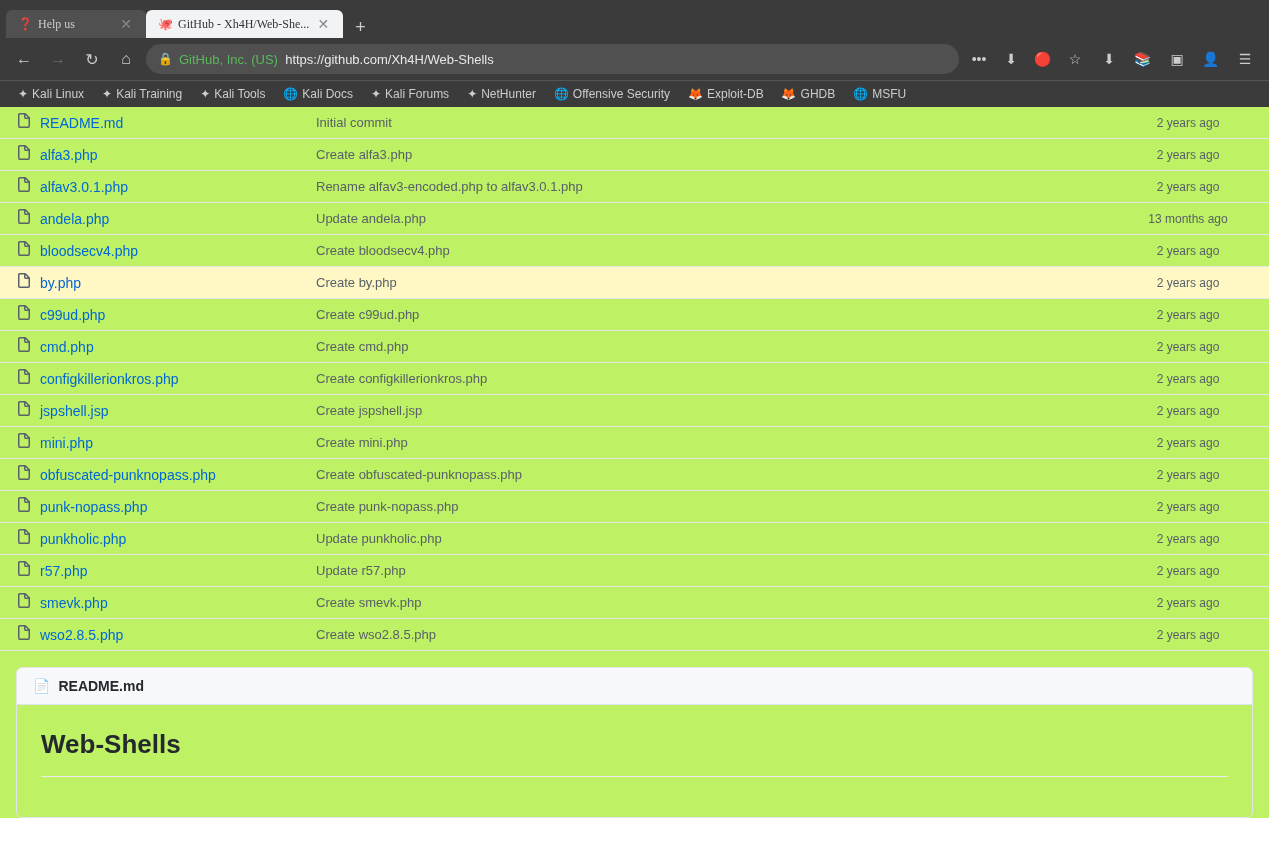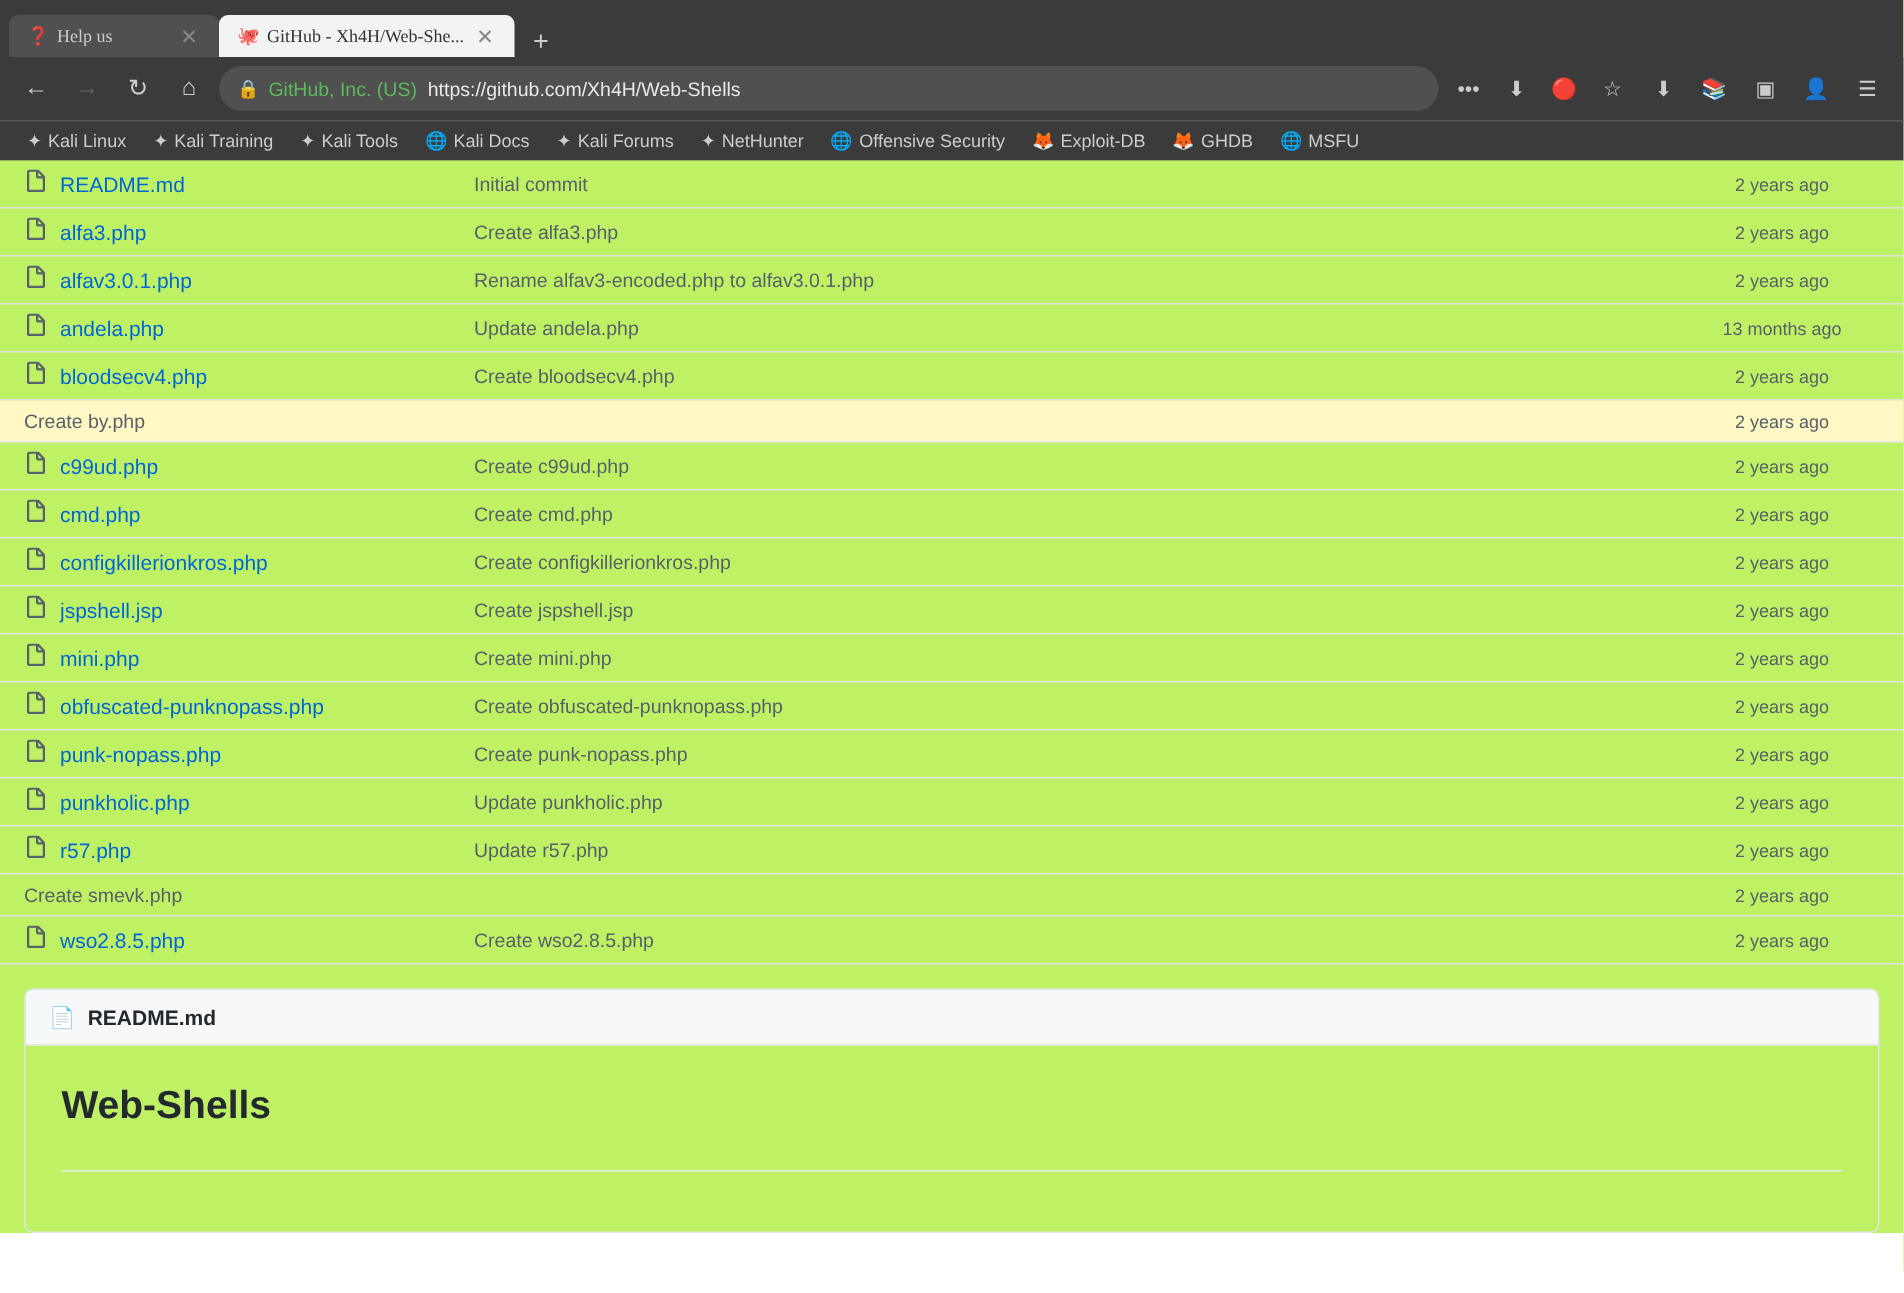--- a/index.html
+++ b/index.html
@@ -38,21 +38,21 @@
     .file-name-col { flex: 0 0 300px; display: flex; align-items: center; gap: 8px; }
     .file-msg-col { flex: 1; color: #586069; }
     .file-time-col { flex: 0 0 130px; text-align: center; color: #586069; font-size: 12px; }
     .file-icon { color: #586069; font-size: 14px; flex-shrink: 0; }
     .file-link { color: #0366d6; text-decoration: none; font-size: 14px; }
 
     
     .readme-section { border: 1px solid #e1e4e8; border-radius: 6px; margin: 16px; overflow: hidden; }
     .readme-header { background: #f6f8fa; border-bottom: 1px solid #e1e4e8; padding: 10px 16px; display: flex; align-items: center; gap: 8px; font-size: 14px; font-weight: 600; color: #24292e; }
     .readme-body { padding: 24px; }
-    .readme-title { font-size: 2em; font-weight: 600; border-bottom: 1px solid #eaecef; padding-bottom: 28px; margin-bottom: 16px; color: #24292e; }
+    .readme-title { font-size: 2em; font-weight: 600; border-bottom: 1px solid #eaecef; padding-bottom: 16px; margin-bottom: 16px; color: #24292e; }
 
     .highlighted-row { background: #fff8c5; }
   </style>
 </head>
 <body>
 
 <div class="browser-chrome">
 
   <div class="tab-bar">
     <div class="tab inactive">
@@ -194,20 +194,28 @@
         <svg width="16" height="16" viewBox="0 0 16 16" fill="#586069">
           <path d="M3.75 1.5a.25.25 0 00-.25.25v11.5c0 .138.112.25.25.25h8.5a.25.25 0 00.25-.25V6H9.75A1.75 1.75 0 018 4.25V1.5H3.75zm5.75.56v2.19c0 .138.112.25.25.25h2.19L9.5 2.06zM2 1.75C2 .784 2.784 0 3.75 0h5.086c.464 0 .909.184 1.237.513l3.414 3.414c.329.328.513.773.513 1.237v8.086A1.75 1.75 0 0112.25 15h-8.5A1.75 1.75 0 012 13.25V1.75z"></path>
         </svg>
       </span>
       <a class="file-link" href="#">bloodsecv4.php</a>
     </div>
     <div class="file-msg-col">Create bloodsecv4.php</div>
     <div class="file-time-col">2 years ago</div>
   </div>
       <div class="file-row highlighted-row">
+    <div class="file-name-col">
+      <span class="file-icon">
+        <svg width="16" height="16" viewBox="0 0 16 16" fill="#586069">
+          <path d="M3.75 1.5a.25.25 0 00-.25.25v11.5c0 .138.112.25.25.25h8.5a.25.25 0 00.25-.25V6H9.75A1.75 1.75 0 018 4.25V1.5H3.75zm5.75.56v2.19c0 .138.112.25.25.25h2.19L9.5 2.06zM2 1.75C2 .784 2.784 0 3.75 0h5.086c.464 0 .909.184 1.237.513l3.414 3.414c.329.328.513.773.513 1.237v8.086A1.75 1.75 0 0112.25 15h-8.5A1.75 1.75 0 012 13.25V1.75z"></path>
+        </svg>
+      </span>
+      <a class="file-link" href="#">by.php</a>
+    </div>
     <div class="file-msg-col">Create by.php</div>
     <div class="file-time-col">2 years ago</div>
   </div>
       <div class="file-row">
     <div class="file-name-col">
       <span class="file-icon">
         <svg width="16" height="16" viewBox="0 0 16 16" fill="#586069">
           <path d="M3.75 1.5a.25.25 0 00-.25.25v11.5c0 .138.112.25.25.25h8.5a.25.25 0 00.25-.25V6H9.75A1.75 1.75 0 018 4.25V1.5H3.75zm5.75.56v2.19c0 .138.112.25.25.25h2.19L9.5 2.06zM2 1.75C2 .784 2.784 0 3.75 0h5.086c.464 0 .909.184 1.237.513l3.414 3.414c.329.328.513.773.513 1.237v8.086A1.75 1.75 0 0112.25 15h-8.5A1.75 1.75 0 012 13.25V1.75z"></path>
         </svg>
       </span>
@@ -306,20 +314,28 @@
         <svg width="16" height="16" viewBox="0 0 16 16" fill="#586069">
           <path d="M3.75 1.5a.25.25 0 00-.25.25v11.5c0 .138.112.25.25.25h8.5a.25.25 0 00.25-.25V6H9.75A1.75 1.75 0 018 4.25V1.5H3.75zm5.75.56v2.19c0 .138.112.25.25.25h2.19L9.5 2.06zM2 1.75C2 .784 2.784 0 3.75 0h5.086c.464 0 .909.184 1.237.513l3.414 3.414c.329.328.513.773.513 1.237v8.086A1.75 1.75 0 0112.25 15h-8.5A1.75 1.75 0 012 13.25V1.75z"></path>
         </svg>
       </span>
       <a class="file-link" href="#">r57.php</a>
     </div>
     <div class="file-msg-col">Update r57.php</div>
     <div class="file-time-col">2 years ago</div>
   </div>
       <div class="file-row">
+    <div class="file-name-col">
+      <span class="file-icon">
+        <svg width="16" height="16" viewBox="0 0 16 16" fill="#586069">
+          <path d="M3.75 1.5a.25.25 0 00-.25.25v11.5c0 .138.112.25.25.25h8.5a.25.25 0 00.25-.25V6H9.75A1.75 1.75 0 018 4.25V1.5H3.75zm5.75.56v2.19c0 .138.112.25.25.25h2.19L9.5 2.06zM2 1.75C2 .784 2.784 0 3.75 0h5.086c.464 0 .909.184 1.237.513l3.414 3.414c.329.328.513.773.513 1.237v8.086A1.75 1.75 0 0112.25 15h-8.5A1.75 1.75 0 012 13.25V1.75z"></path>
+        </svg>
+      </span>
+      <a class="file-link" href="#">smevk.php</a>
+    </div>
     <div class="file-msg-col">Create smevk.php</div>
     <div class="file-time-col">2 years ago</div>
   </div>
       <div class="file-row">
     <div class="file-name-col">
       <span class="file-icon">
         <svg width="16" height="16" viewBox="0 0 16 16" fill="#586069">
           <path d="M3.75 1.5a.25.25 0 00-.25.25v11.5c0 .138.112.25.25.25h8.5a.25.25 0 00.25-.25V6H9.75A1.75 1.75 0 018 4.25V1.5H3.75zm5.75.56v2.19c0 .138.112.25.25.25h2.19L9.5 2.06zM2 1.75C2 .784 2.784 0 3.75 0h5.086c.464 0 .909.184 1.237.513l3.414 3.414c.329.328.513.773.513 1.237v8.086A1.75 1.75 0 0112.25 15h-8.5A1.75 1.75 0 012 13.25V1.75z"></path>
         </svg>
       </span>

